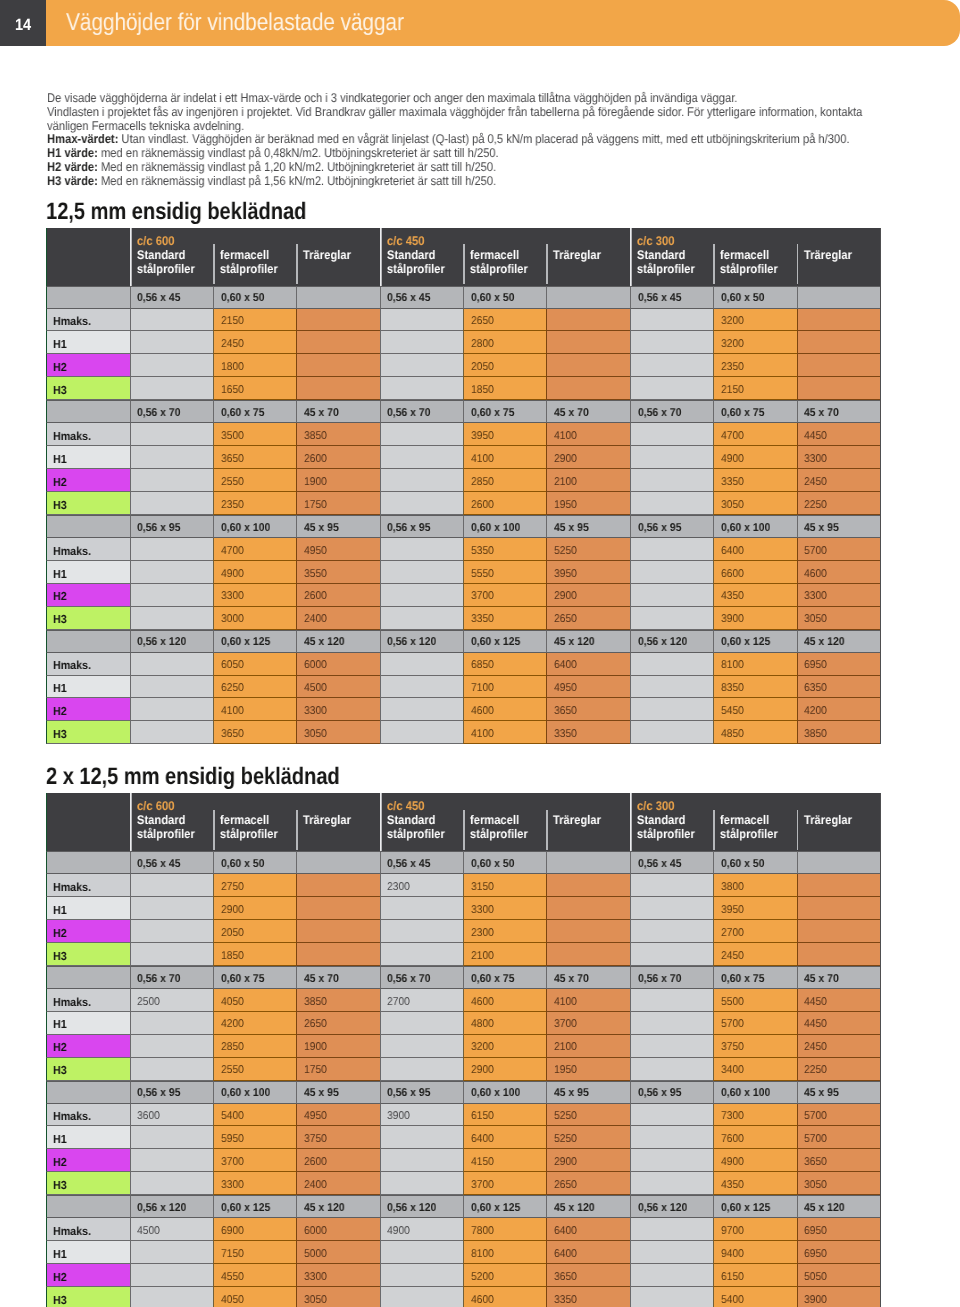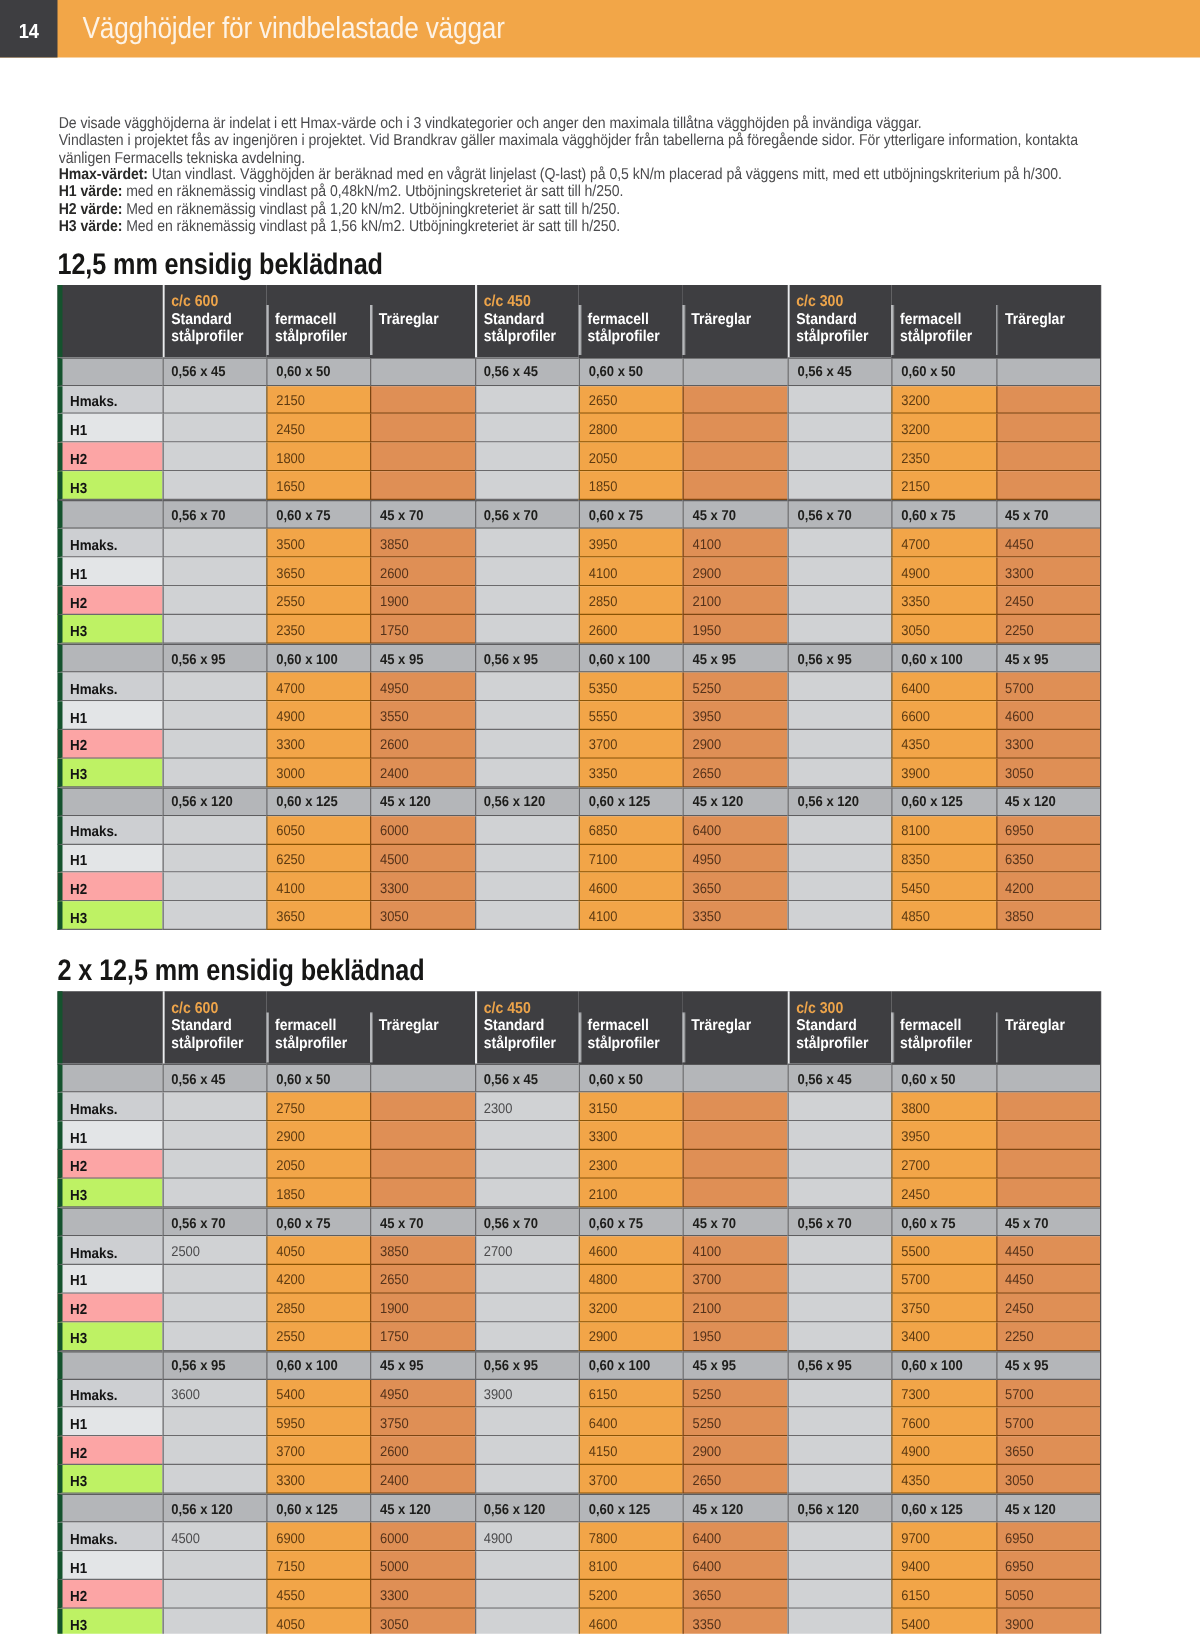--- a/index.html
+++ b/index.html
@@ -7,21 +7,21 @@
 body {
   font-family: "Liberation Sans", sans-serif;
   background:#ffffff;
   color:#3c3c3b;
   -webkit-font-smoothing: antialiased;
   text-rendering: geometricPrecision;
 }
 .page { position:relative; width:960px; height:1307px; overflow:hidden; }
 
 
-.hdr { position:absolute; left:0; top:0; width:960px; height:46px; background:#f2a648; }
+.hdr { position:absolute; left:0; top:0; width:960px; height:46px; background:#f2a648;border-radius:16px; }
 .hdr-num { position:absolute; left:0; top:0; width:46px; height:46px; background:#3e3e41;
            color:#ffffff; font-size:16.2px; font-weight:bold; text-align:center; line-height:46px; padding-top:2.3px; will-change:transform;}
 .hdr-num span { display:inline-block; transform:scaleX(0.9); transform-origin:center;}
 .hdr-title { position:absolute; left:66px; top:0; height:46px; display:flex; align-items:center;
              color:#fdf3e6; font-size:24.3px; font-weight:normal; letter-spacing:-0.15px;
              transform-origin: left center; transform: scaleX(0.862); will-change:transform;}
 
 
 .intro { position:absolute; left:46.5px; top:91.6px; width:1000px; font-size:12.6px; line-height:13.8px;
          color:#4b4b4d; letter-spacing:-0.05px; transform-origin: left top; transform: scaleX(0.893); will-change:transform;}
@@ -49,24 +49,24 @@
 .szr td { height:22.94px; background:#b4b6b9; font-size:11.4px; font-weight:bold; padding-left:6.8px;
   border-top:1px solid #5d5d5f; border-bottom:1px solid #5d5d5f; color:#1d1d1b; vertical-align:top; padding-top:5.8px; line-height:13px;}
 
 .dr td { height:22.94px; font-size:11.3px; padding:6.7px 0 0 6.8px; border-bottom:1px solid #6a6a6c; color:#4d4d4d; vertical-align:top; line-height:13px;}
 .dr td.lblc { font-weight:bold; font-size:11.7px; color:#141414; }
 .dr td.c-gray, .c-gray { background:#d0d2d4; color:#4a4a4c; border-bottom-color:#6a6a6c !important; border-left-color:#6a6a6c !important;}
 .dr td.c-or, .c-or  { background:#f2a548; color:#5d3a11; border-bottom-color:#8a5405 !important; border-left-color:#70603d !important;}
 .dr td.c-ord, .c-ord { background:#df8f55; color:#55321a; border-bottom-color:#7d4613 !important; border-left-color:#7d4510 !important;}
 .r0 .lblc { background:#cdcfd2; }
 .r1 .lblc { background:#e3e5e7; }
-.r2 .lblc { background:#fca5a5; }
+.r2 .lblc { background:#d946ef; }
 .r3 .lblc { background:#bef264; }
 .vs { border-left:1px solid #6a6a6c; }
-.ol { border-left:4px solid #14532d; }
+.ol { border-left:1px solid #14532d; }
 </style>
 </head>
 <body>
 
 <div class="page">
 <div class="hdr">
  <div class="hdr-num"><span>14</span></div>
  <div class="hdr-title">Vägghöjder för vindbelastade väggar</div>
 </div>
 <div class="intro">

